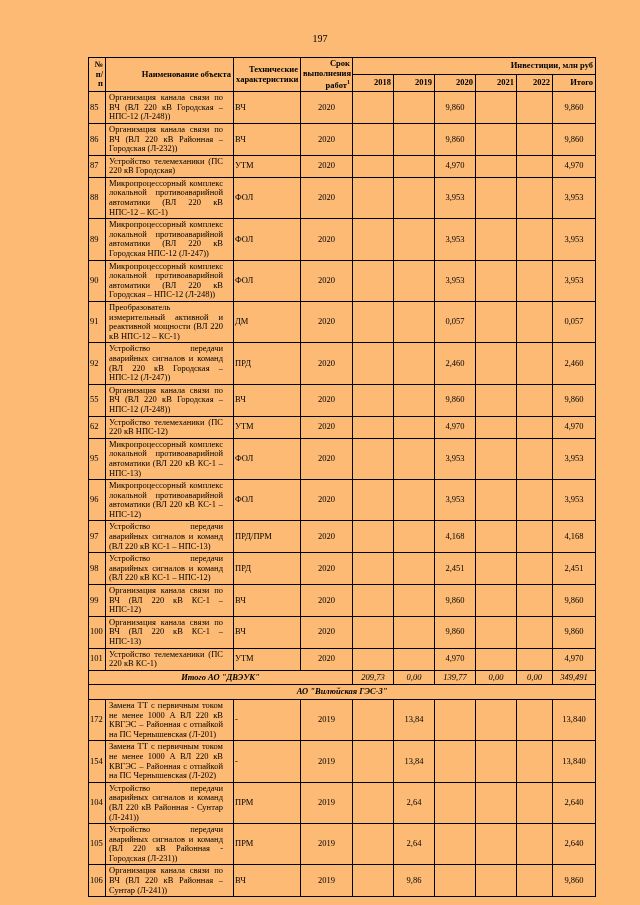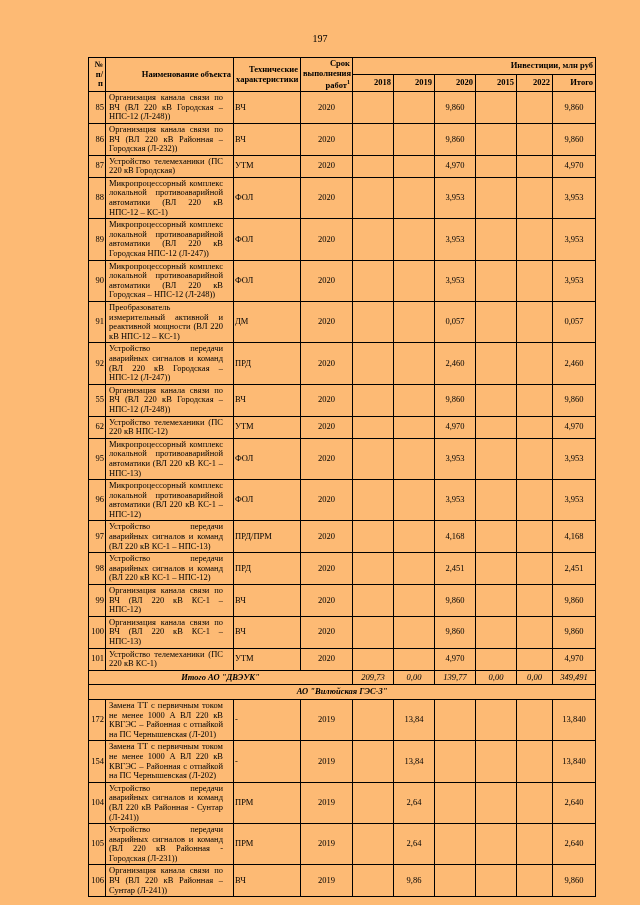--- a/index.html
+++ b/index.html
@@ -18,21 +18,21 @@
     position: absolute; left: 88px; top: 57px; width: 507px;
     border-collapse: collapse; table-layout: fixed;
   }
   table.inv th, table.inv td { border: 1px solid #000; }
   thead th {
     font-weight: bold; font-size: 8.5px; line-height: 1.15;
     text-align: right; vertical-align: middle; padding: 1px 2px;
   }
   thead sup { font-size: 6px; }
   td { font-size: 8.5px; line-height: 1.13; }
-  td.num  { text-align: right; vertical-align: middle; padding: 1px; }
+  td.num  { text-align: left; vertical-align: middle; padding: 1px; }
   td.name { text-align: justify; vertical-align: top; padding: 1px 10px 1px 3px; }
   td.tech { vertical-align: middle; padding: 1px; }
   td.term { text-align: center; vertical-align: middle; padding: 1px; }
   td.val  { text-align: center; vertical-align: middle; padding: 1px; }
   td.subtotal-label {
     font-weight: bold; font-style: italic; text-align: center;
     vertical-align: middle; padding: 2px;
   }
   td.subtotal-val { font-weight: normal; font-style: italic; }
   td.section-cell {
@@ -64,21 +64,21 @@
         <th rowspan="2">№ п/п</th>
         <th rowspan="2">Наименование объекта</th>
         <th rowspan="2">Технические характеристики</th>
         <th rowspan="2"><span>Срок выполнения работ</span><sup>1</sup></th>
         <th colspan="6">Инвестиции, млн руб</th>
       </tr>
       <tr>
         <th>2018</th>
         <th>2019</th>
         <th>2020</th>
-        <th>2015</th>
+        <th>2021</th>
         <th>2022</th>
         <th>Итого</th>
       </tr>
     </thead>
     <tbody id="table-body">
         <tr>
           <td class="num">85</td>
           <td class="name">Организация канала связи по ВЧ (ВЛ 220 кВ Городская – НПС-12 (Л-248))</td>
           <td class="tech">ВЧ</td>
           <td class="term">2020</td>

